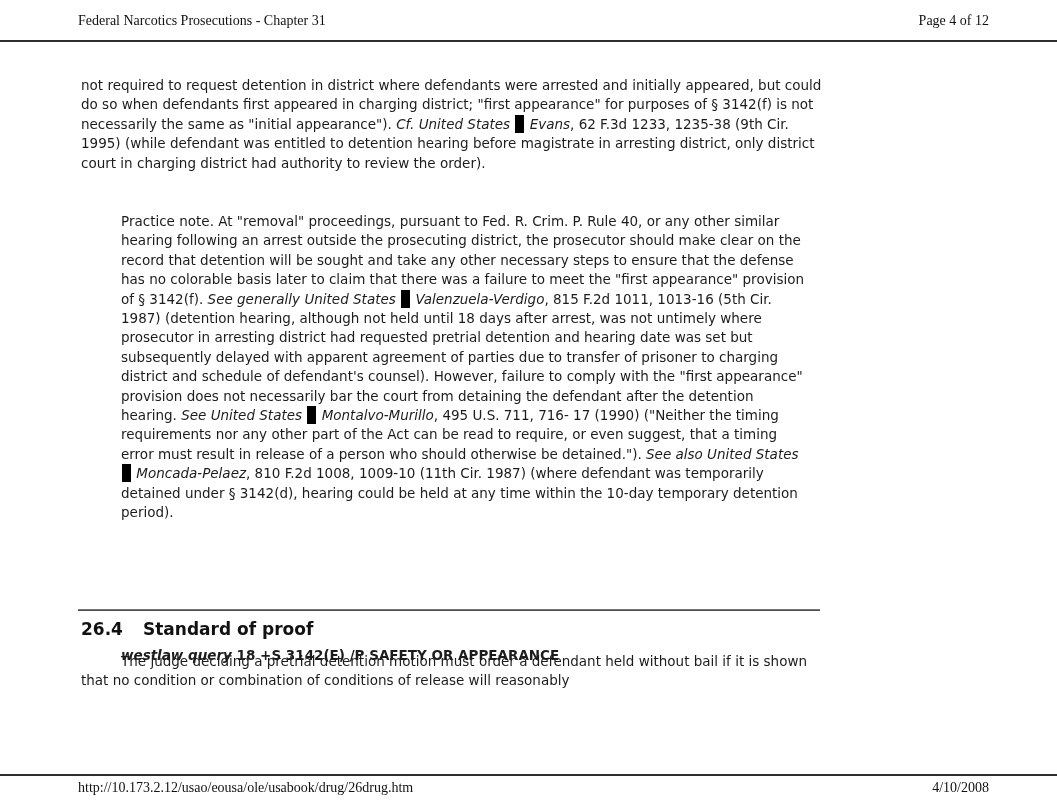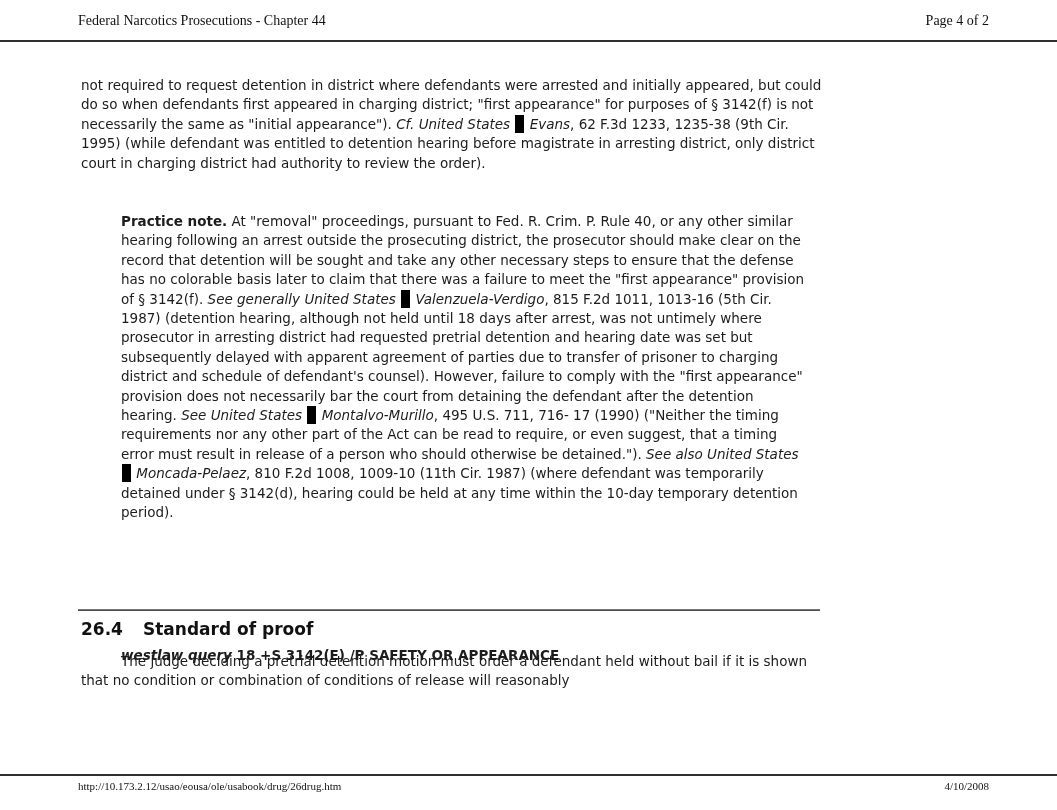--- a/index.html
+++ b/index.html
@@ -68,42 +68,42 @@
     background: #2e2e2e;
   }
   .footer {
     position: absolute;
     top: 780px;
     left: 78px;
     right: 68px;
     display: flex;
     justify-content: space-between;
     font-family: "Liberation Serif", serif;
-    font-size: 11px;
+    font-size: 14px;
     color: #111;
   }
   .i { font-style: italic; text-align: center; }
-  .b { font-weight: bold; margin-top: 15px; }
+  .b { font-weight: normal; margin-top: 15px; }
   .redact-bar {
     display: inline-block;
     width: 9px;
     height: 18px;
     background: #000;
     vertical-align: -4px;
     margin: 0 1px;
   }
 </style>
 </head>
 <body>
 
 <div class="page">
 
   <div class="header">
-    <span>Federal Narcotics Prosecutions - Chapter 44</span>
-    <span>Page 4 of 2</span>
+    <span>Federal Narcotics Prosecutions - Chapter 31</span>
+    <span>Page 4 of 12</span>
   </div>
   <div class="header-rule"></div>
 
   <p class="textblock para1"><span>not required to request detention in district where defendants were arrested and initially appeared, but could do so when defendants first appeared in charging district; "first appearance" for purposes of § 3142(f) is not necessarily the same as "initial appearance"). </span><span class="i">Cf. United States </span><span class="redact-bar"></span><span class="i"> Evans</span><span>, 62 F.3d 1233, 1235-38 (9th Cir. 1995) (while defendant was entitled to detention hearing before magistrate in arresting district, only district court in charging district had authority to review the order).</span></p>
 
   <p class="textblock note"><span class="b">Practice note.</span><span> At "removal" proceedings, pursuant to Fed. R. Crim. P. Rule 40, or any other similar hearing following an arrest outside the prosecuting district, the prosecutor should make clear on the record that detention will be sought and take any other necessary steps to ensure that the defense has no colorable basis later to claim that there was a failure to meet the "first appearance" provision of § 3142(f). </span><span class="i">See generally United States </span><span class="redact-bar"></span><span class="i"> Valenzuela-Verdigo</span><span>, 815 F.2d 1011, 1013-16 (5th Cir. 1987) (detention hearing, although not held until 18 days after arrest, was not untimely where prosecutor in arresting district had requested pretrial detention and hearing date was set but subsequently delayed with apparent agreement of parties due to transfer of prisoner to charging district and schedule of defendant's counsel). However, failure to comply with the "first appearance" provision does not necessarily bar the court from detaining the defendant after the detention hearing. </span><span class="i">See United States </span><span class="redact-bar"></span><span class="i"> Montalvo-Murillo</span><span>, 495 U.S. 711, 716- 17 (1990) ("Neither the timing requirements nor any other part of the Act can be read to require, or even suggest, that a timing error must result in release of a person who should otherwise be detained."). </span><span class="i">See also United States </span><span class="redact-bar"></span><span class="i"> Moncada-Pelaez</span><span>, 810 F.2d 1008, 1009-10 (11th Cir. 1987) (where defendant was temporarily detained under § 3142(d), hearing could be held at any time within the 10-day temporary detention period).</span></p>
 
   <div class="section-rule"></div>
 
   <h2 class="section-heading">

